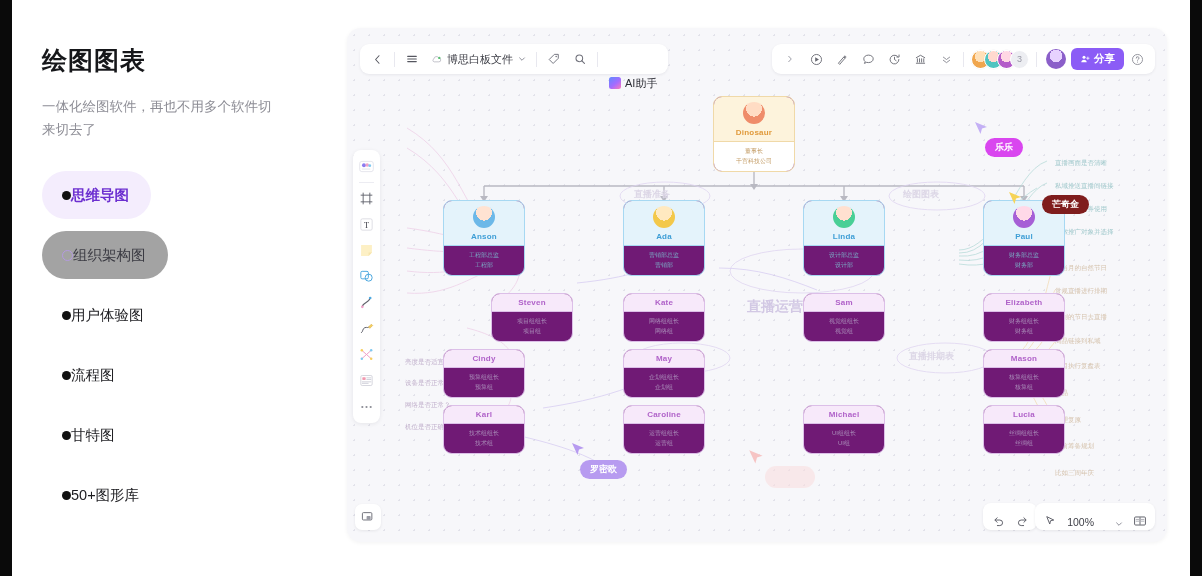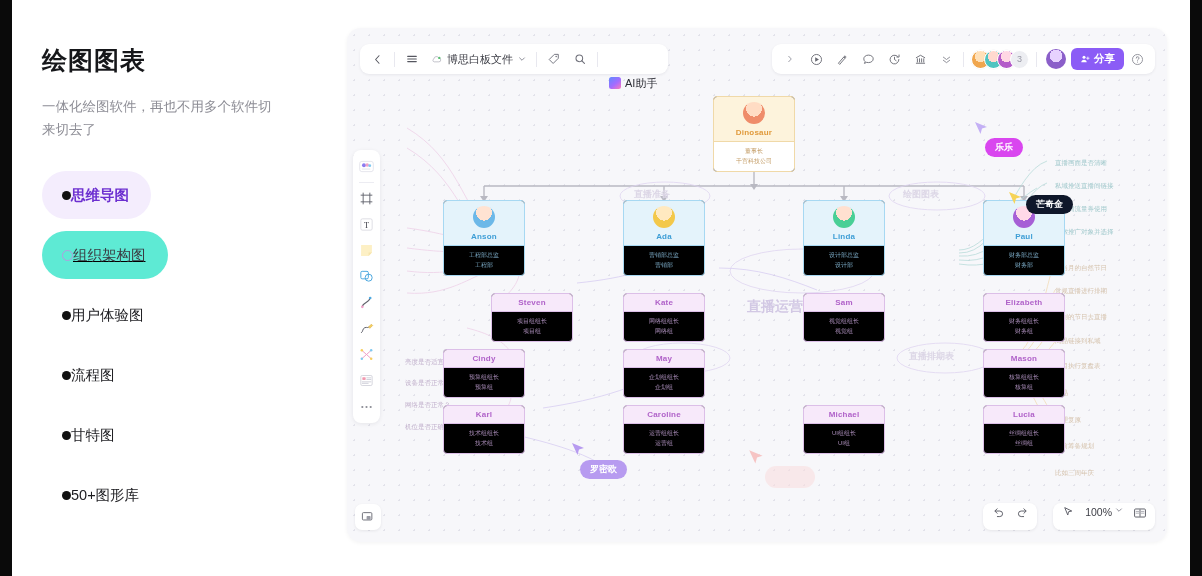--- a/index.html
+++ b/index.html
@@ -48,21 +48,21 @@
     width: 9px; height: 9px; border-radius: 50%;
     background: #111; flex: none;
   }
   .nav-item .dot.hollow {
     background: transparent; border: 1.6px solid #b49ae0;
     width: 11px; height: 11px;
   }
   .nav-item .label { font-size: 14.5px; color: #1c1c20; white-space: nowrap; }
   .nav-item.active { background: #f4edfd; }
   .nav-item.active .label { color: #6c2fd0; font-weight: bold; }
-  .nav-item.soft { background: #5eead4; text-decoration: underline; }
+  .nav-item.soft { background: #a3a3a3; }
   .nav-item.soft .label { color: #3a3a42; }
 
   
   .app-window {
     position: absolute;
     left: 347px; top: 28px;
     width: 820px; height: 514px;
     background: #f7f7fa;
     border-radius: 14px;
     overflow: hidden;
@@ -156,28 +156,28 @@
   }
   .br-group {
     position: absolute; bottom: 12px; display: flex; align-items: center;
     background: #fff; border-radius: 8px; height: 27px; padding: 0 3px;
     box-shadow: 0 1px 3px rgba(20,20,40,0.08); z-index: 12;
   }
   .br-undo { right: 130px; }
   .br-zoom { right: 12px; }
   .zbtn {
     height: 22px; min-width: 24px; padding: 0 5px;
-    display: flex; align-items: flex-start; justify-content: center;
-    border-radius: 5px; cursor: pointer; color: #5e5f68; gap: 3px;
+    display: flex; align-items: flex-end; justify-content: center;
+    border-radius: 5px; cursor: pointer; color: #5e5f68; gap: 21px;
   }
   .zlevel { font-size: 10.5px; color: #3c3d45; }
 
   
   .node {
-    position: absolute; border-radius: 4px; background: #000000;
+    position: absolute; border-radius: 9px; background: #701a75;
     overflow: hidden; z-index: 8;
   }
   .node .nhead {
     display: flex; flex-direction: column; align-items: center;
     padding-top: 5px;
   }
   .node .nname {
     font-size: 8px; padding: 3px 0 4px; font-weight: bold;
     letter-spacing: .2px;
   }
@@ -218,21 +218,21 @@
   .bt-right { color: #d5c2ac; }
   .bt-teal { color: #9fc8cb; }
 
   
   .cursor-tag {
     position: absolute; border-radius: 11px; padding: 3px 10px;
     font-size: 9px; color: #fff; font-weight: bold; z-index: 20;
     white-space: nowrap;
   }
   .ctag-purple { background: #d946ef; }
-  .ctag-yellow { background: #0f172a; }
+  .ctag-yellow { background: #7f1d1d; margin-left: 16px; }
   .ctag-violet { background: #b79bf0; }
 
   .wm {
     position: absolute; color: #dcd6e6; font-weight: bold;
     z-index: 7; white-space: nowrap;
   }
   svg.links { position: absolute; inset: 0; z-index: 4; }
 </style>
 </head>
 <body>

